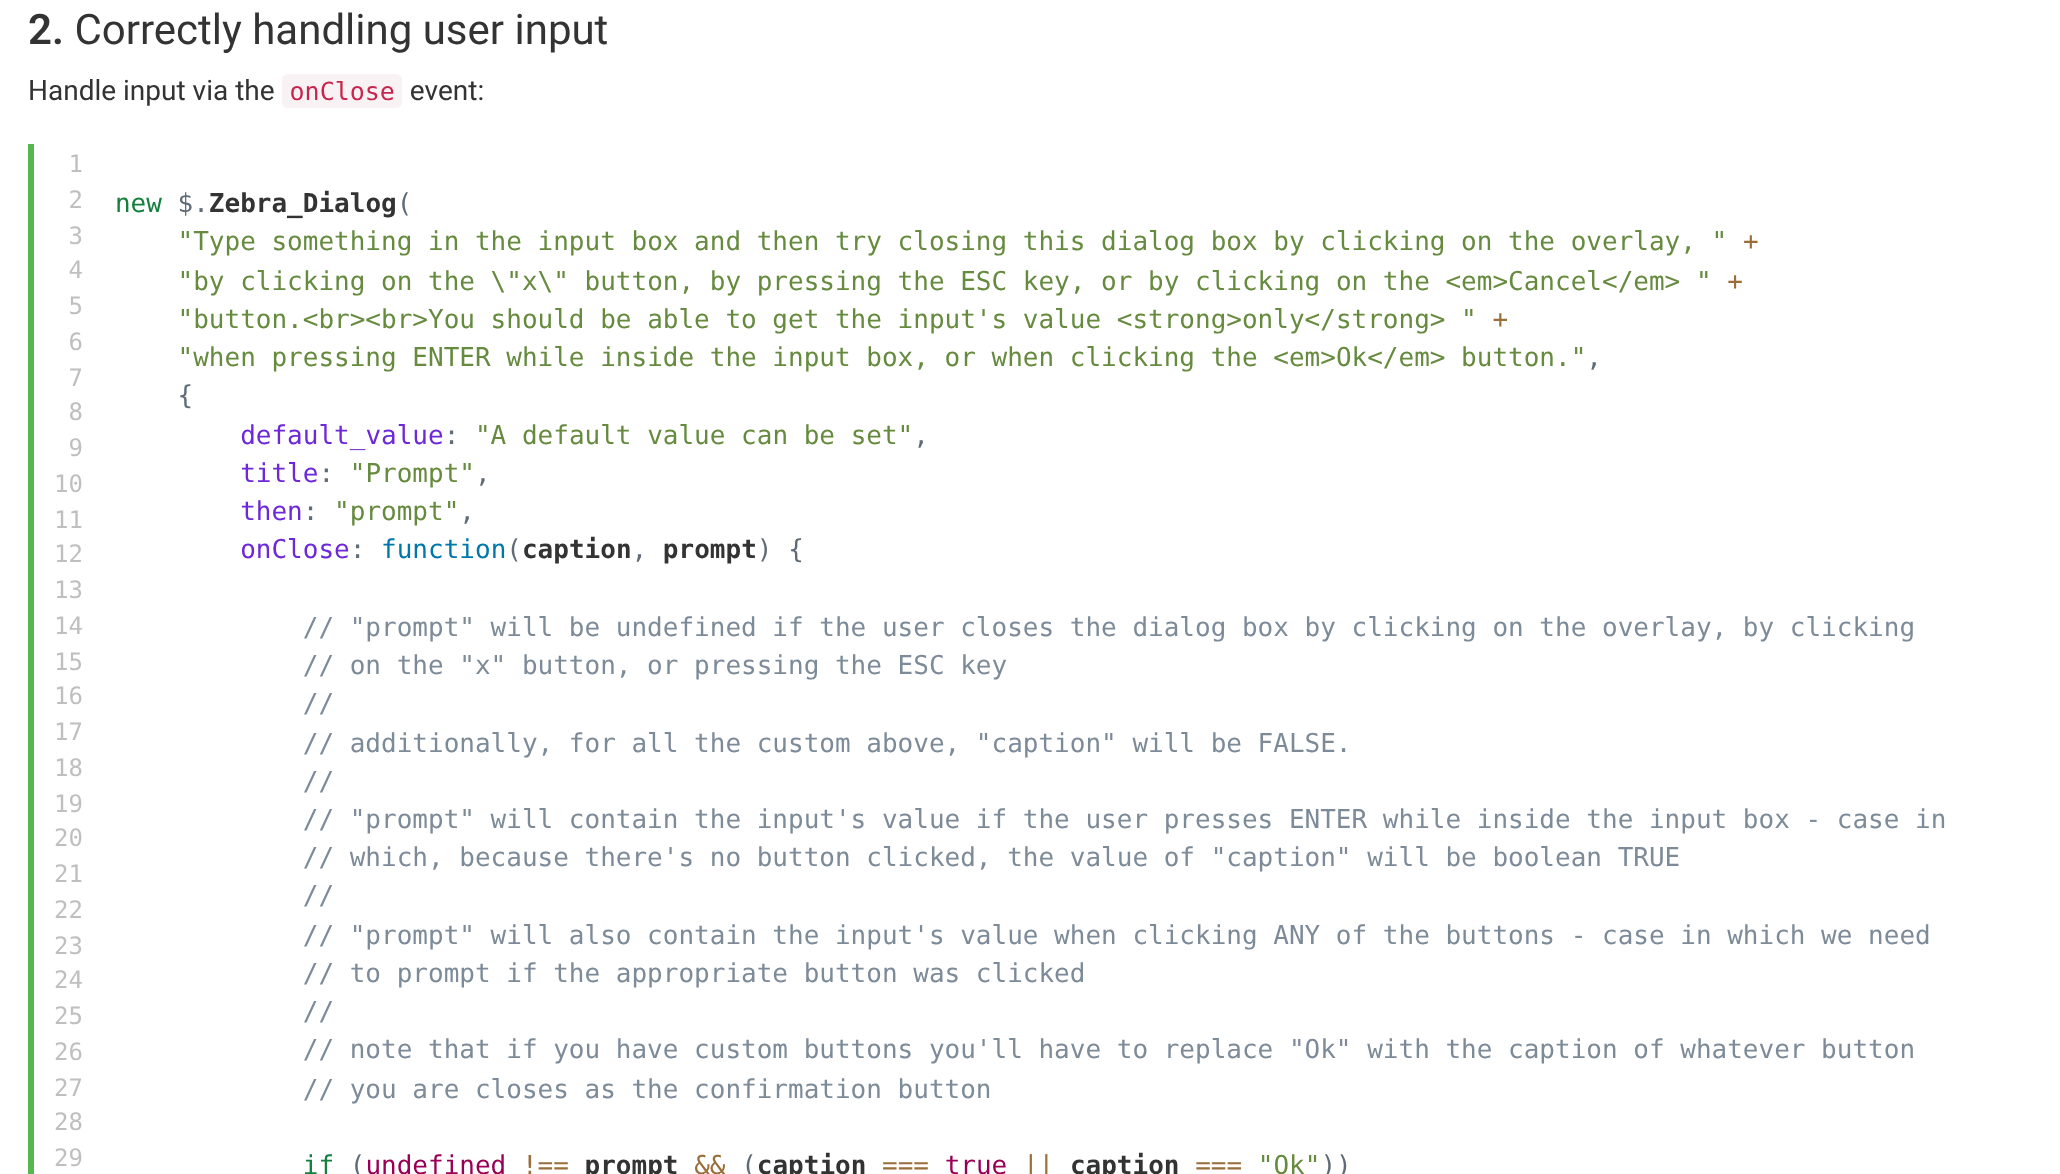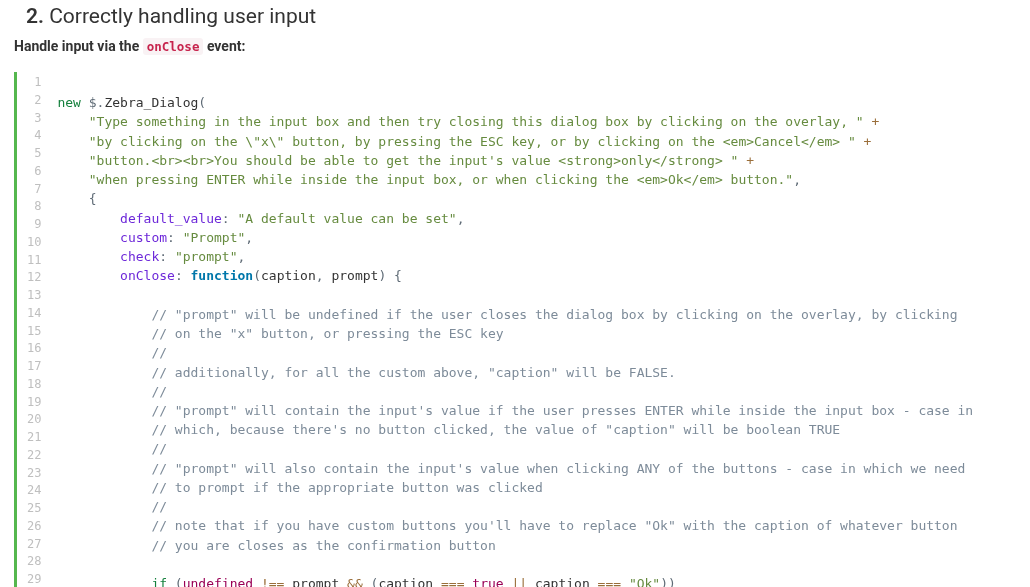--- a/index.html
+++ b/index.html
@@ -8,28 +8,27 @@
     padding: 4px 14px 14px 14px;
     font-family: -apple-system, BlinkMacSystemFont, "Segoe UI", Roboto, Helvetica, Arial, sans-serif;
     color: #333;
     background: #fff;
     font-size: 14.5px;
   }
   h3.section-heading {
     font-weight: 400;
     font-size: 21px;
     color: #333;
-    margin: 0 0 10px 12px;
+    margin: 0 0 10px 0;
   }
   h3.section-heading .num { font-weight: 600; }
   p.intro {
     margin: 0 0 18px 0;
     font-size: 14px;
     color: #333;
-    font-weight: bold;
   }
   code.inline {
     font-family: Menlo, Consolas, "DejaVu Sans Mono", monospace;
     font-size: 12.5px;
     color: #c7254e;
     background: #f9f2f4;
     padding: 1px 4px;
     border-radius: 3px;
   }
   .code-block {
@@ -49,28 +48,28 @@
     white-space: pre;
     flex: 0 0 auto;
     font-size: 12px;
   }
   .code {
     padding: 2px 0 2px 8px;
     white-space: pre;
     flex: 1 1 auto;
   }
   .tok-kw   { color: #15803d; }
-  .tok-kw2  { color: #0077aa; font-weight: 700; }
+  .tok-kw2  { color: #0077aa; font-weight: 400; }
   .tok-str  { color: #668b3f; }
   .tok-prop { color: #6d28d9; }
   .tok-bool { color: #990055; }
   .tok-cmt  { color: #7d8b99; }
   .tok-pun  { color: #5f6b76; }
   .tok-op   { color: #9a6e3a; }
-  .tok-id   { color: #333; }
+  .tok-id   { color: #333; font-weight: bold; }
 </style>
 </head>
 <body>
 
 <h3 class="section-heading">
   <span class="num">2.</span>
   <span>Correctly handling user input</span>
 </h3>
 
 <p class="intro">
@@ -112,22 +111,22 @@
 32
 33</div>
   <div class="code" id="code"><span></span>
 <span><span class="tok-kw">new</span><span class="tok-pun"> $</span><span class="tok-pun">.</span><span class="tok-id">Zebra_Dialog</span><span class="tok-pun">(</span></span>
 <span><span>    </span><span class="tok-str">"Type something in the input box and then try closing this dialog box by clicking on the overlay, "</span><span class="tok-id"> </span><span class="tok-op">+</span></span>
 <span><span>    </span><span class="tok-str">"by clicking on the \"x\" button, by pressing the ESC key, or by clicking on the &lt;em&gt;Cancel&lt;/em&gt; "</span><span class="tok-id"> </span><span class="tok-op">+</span></span>
 <span><span>    </span><span class="tok-str">"button.&lt;br&gt;&lt;br&gt;You should be able to get the input's value &lt;strong&gt;only&lt;/strong&gt; "</span><span class="tok-id"> </span><span class="tok-op">+</span></span>
 <span><span>    </span><span class="tok-str">"when pressing ENTER while inside the input box, or when clicking the &lt;em&gt;Ok&lt;/em&gt; button."</span><span class="tok-pun">,</span></span>
 <span><span>    </span><span class="tok-pun">{</span></span>
 <span><span>        </span><span class="tok-prop">default_value</span><span class="tok-pun">:</span><span class="tok-id"> </span><span class="tok-str">"A default value can be set"</span><span class="tok-pun">,</span></span>
-<span><span>        </span><span class="tok-prop">custom</span><span class="tok-pun">:</span><span class="tok-id"> </span><span class="tok-str">"Prompt"</span><span class="tok-pun">,</span></span>
-<span><span>        </span><span class="tok-prop">check</span><span class="tok-pun">:</span><span class="tok-id"> </span><span class="tok-str">"prompt"</span><span class="tok-pun">,</span></span>
+<span><span>        </span><span class="tok-prop">title</span><span class="tok-pun">:</span><span class="tok-id"> </span><span class="tok-str">"Prompt"</span><span class="tok-pun">,</span></span>
+<span><span>        </span><span class="tok-prop">then</span><span class="tok-pun">:</span><span class="tok-id"> </span><span class="tok-str">"prompt"</span><span class="tok-pun">,</span></span>
 <span><span>        </span><span class="tok-prop">onClose</span><span class="tok-pun">:</span><span class="tok-id"> </span><span class="tok-kw2">function</span><span class="tok-pun">(</span><span class="tok-id">caption</span><span class="tok-pun">,</span><span class="tok-id"> prompt</span><span class="tok-pun">)</span><span class="tok-id"> </span><span class="tok-pun">{</span></span>
 <span></span>
 <span><span>            </span><span class="tok-cmt">// "prompt" will be undefined if the user closes the dialog box by clicking on the overlay, by clicking</span></span>
 <span><span>            </span><span class="tok-cmt">// on the "x" button, or pressing the ESC key</span></span>
 <span><span>            </span><span class="tok-cmt">//</span></span>
 <span><span>            </span><span class="tok-cmt">// additionally, for all the custom above, "caption" will be FALSE.</span></span>
 <span><span>            </span><span class="tok-cmt">//</span></span>
 <span><span>            </span><span class="tok-cmt">// "prompt" will contain the input's value if the user presses ENTER while inside the input box - case in</span></span>
 <span><span>            </span><span class="tok-cmt">// which, because there's no button clicked, the value of "caption" will be boolean TRUE</span></span>
 <span><span>            </span><span class="tok-cmt">//</span></span>

